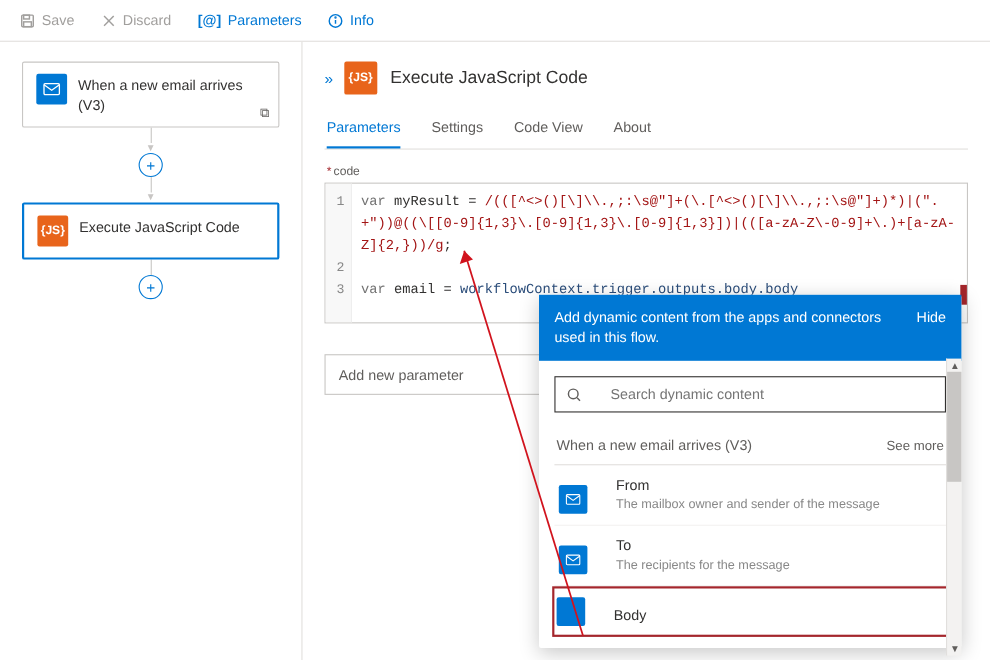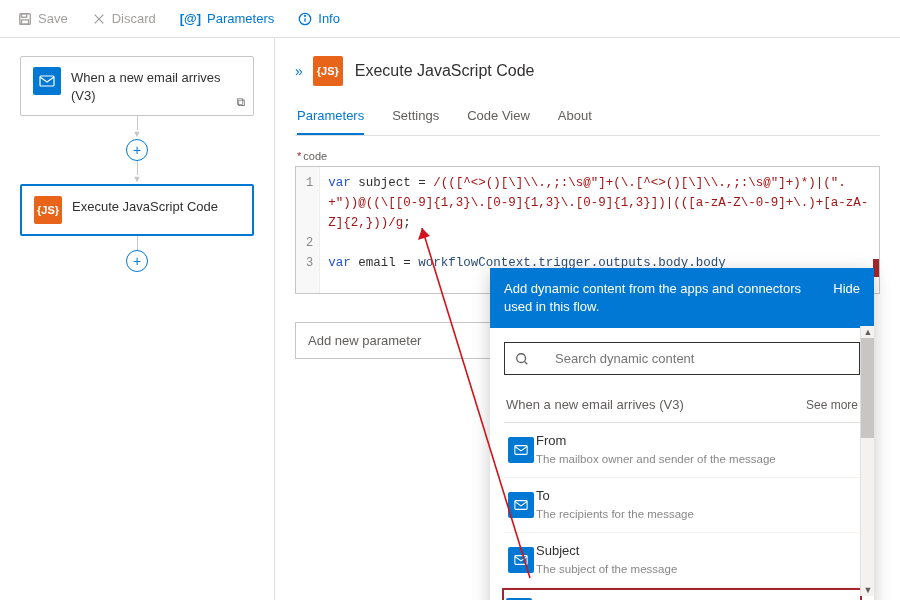--- a/index.html
+++ b/index.html
@@ -141,21 +141,21 @@
     line-height: 20px;
     font-size: 12px;
   }
   .code-body {
     padding: 6px 8px;
     white-space: pre-wrap;
     word-break: break-all;
     line-height: 20px;
     flex: 1;
   }
-  .kw { color: #1d4ed8; }
+  .kw { color: #737373; }
   .id { color: #2b4d7a; }
   .regex-red { color: #a31515; }
   .expr-underline { text-decoration-color: #a31515; }
   .code-edge-marker {
     position: absolute; right: 0; top: 92px;
     width: 6px; height: 18px; background: #a4262c;
   }
 
   .add-param {
     margin-top: 28px;
@@ -210,21 +210,21 @@
 
   .dc-section-head {
     display: flex; justify-content: space-between; align-items: center;
     padding: 12px 2px 10px 2px;
     color: #605e5c;
     font-size: 13px;
   }
   .dc-section-head .see-more { font-size: 12px; color: #605e5c; cursor: pointer; }
   .dc-section-body { border-top: 1px solid #e1dfdd; }
   .dc-item {
-    display: flex; align-items: center; gap: 2px;
+    display: flex; align-items: flex-end; gap: 26px;
     padding: 10px 4px;
     border-bottom: 1px solid #f3f2f1;
     cursor: pointer;
   }
   .dc-item:last-child { border-bottom: none; }
   .dc-item .dc-icon {
     width: 26px; height: 26px; background: #0078d4; border-radius: 2px;
     flex-shrink: 0;
     display: flex; align-items: center; justify-content: center;
   }
@@ -340,21 +340,21 @@
       <div class="tab active">Parameters</div>
       <div class="tab">Settings</div>
       <div class="tab">Code View</div>
       <div class="tab">About</div>
     </div>
 
     <div class="field-label"><span class="req">*</span><span>code</span></div>
 
     <div class="code-editor">
       <div class="gutter">1<br><br><br>2<br>3</div>
-      <div class="code-body"><span class="kw">var</span><span> subject = </span><span class="regex-red">/(([^&lt;&gt;()[\]\\.,;:\s@"]+(\.[^&lt;&gt;()[\]\\.,;:\s@"]+)*)|(".+"))@((\[[0-9]{1,3}\.[0-9]{1,3}\.[0-9]{1,3}])|(([a-zA-Z\-0-9]+\.)+[a-zA-Z]{2,}))/g</span><span>;</span>
+      <div class="code-body"><span class="kw">var</span><span> myResult = </span><span class="regex-red">/(([^&lt;&gt;()[\]\\.,;:\s@"]+(\.[^&lt;&gt;()[\]\\.,;:\s@"]+)*)|(".+"))@((\[[0-9]{1,3}\.[0-9]{1,3}\.[0-9]{1,3}])|(([a-zA-Z\-0-9]+\.)+[a-zA-Z]{2,}))/g</span><span>;</span>
 
 <span class="kw">var</span><span> email = </span><span class="id expr-underline">workflowContext.trigger.outputs.body.body</span></div>
       <div class="code-edge-marker"></div>
     </div>
 
     <div class="add-param">
       <span>Add new parameter</span>
       <svg viewBox="0 0 10 10">
           <path d="M1 3 L5 7 L9 3"></path>
         </svg>
@@ -400,32 +400,20 @@
             <svg width="14" height="14" viewBox="0 0 16 16">
               <rect x="1" y="3" width="14" height="10" rx="1" fill="none" stroke="#fff" stroke-width="1.2"></rect>
               <path d="M1 4 L8 9 L15 4" fill="none" stroke="#fff" stroke-width="1.2"></path>
             </svg>
           </div>
         <div class="dc-text">
           <div class="t1">To</div>
           <div class="t2">The recipients for the message</div>
         </div>
       </div>
-      <div class="dc-item">
-        <div class="dc-icon">
-            <svg width="14" height="14" viewBox="0 0 16 16">
-              <rect x="1" y="3" width="14" height="10" rx="1" fill="none" stroke="#fff" stroke-width="1.2"></rect>
-              <path d="M1 4 L8 9 L15 4" fill="none" stroke="#fff" stroke-width="1.2"></path>
-            </svg>
-          </div>
-        <div class="dc-text">
-          <div class="t1">Subject</div>
-          <div class="t2">The subject of the message</div>
-        </div>
-      </div>
       <div class="dc-item highlight">
         <div class="dc-icon"></div>
         <div class="dc-text">
           <div class="t1">Body</div>
 
         </div>
       </div>
     </div>
   </div>
 

